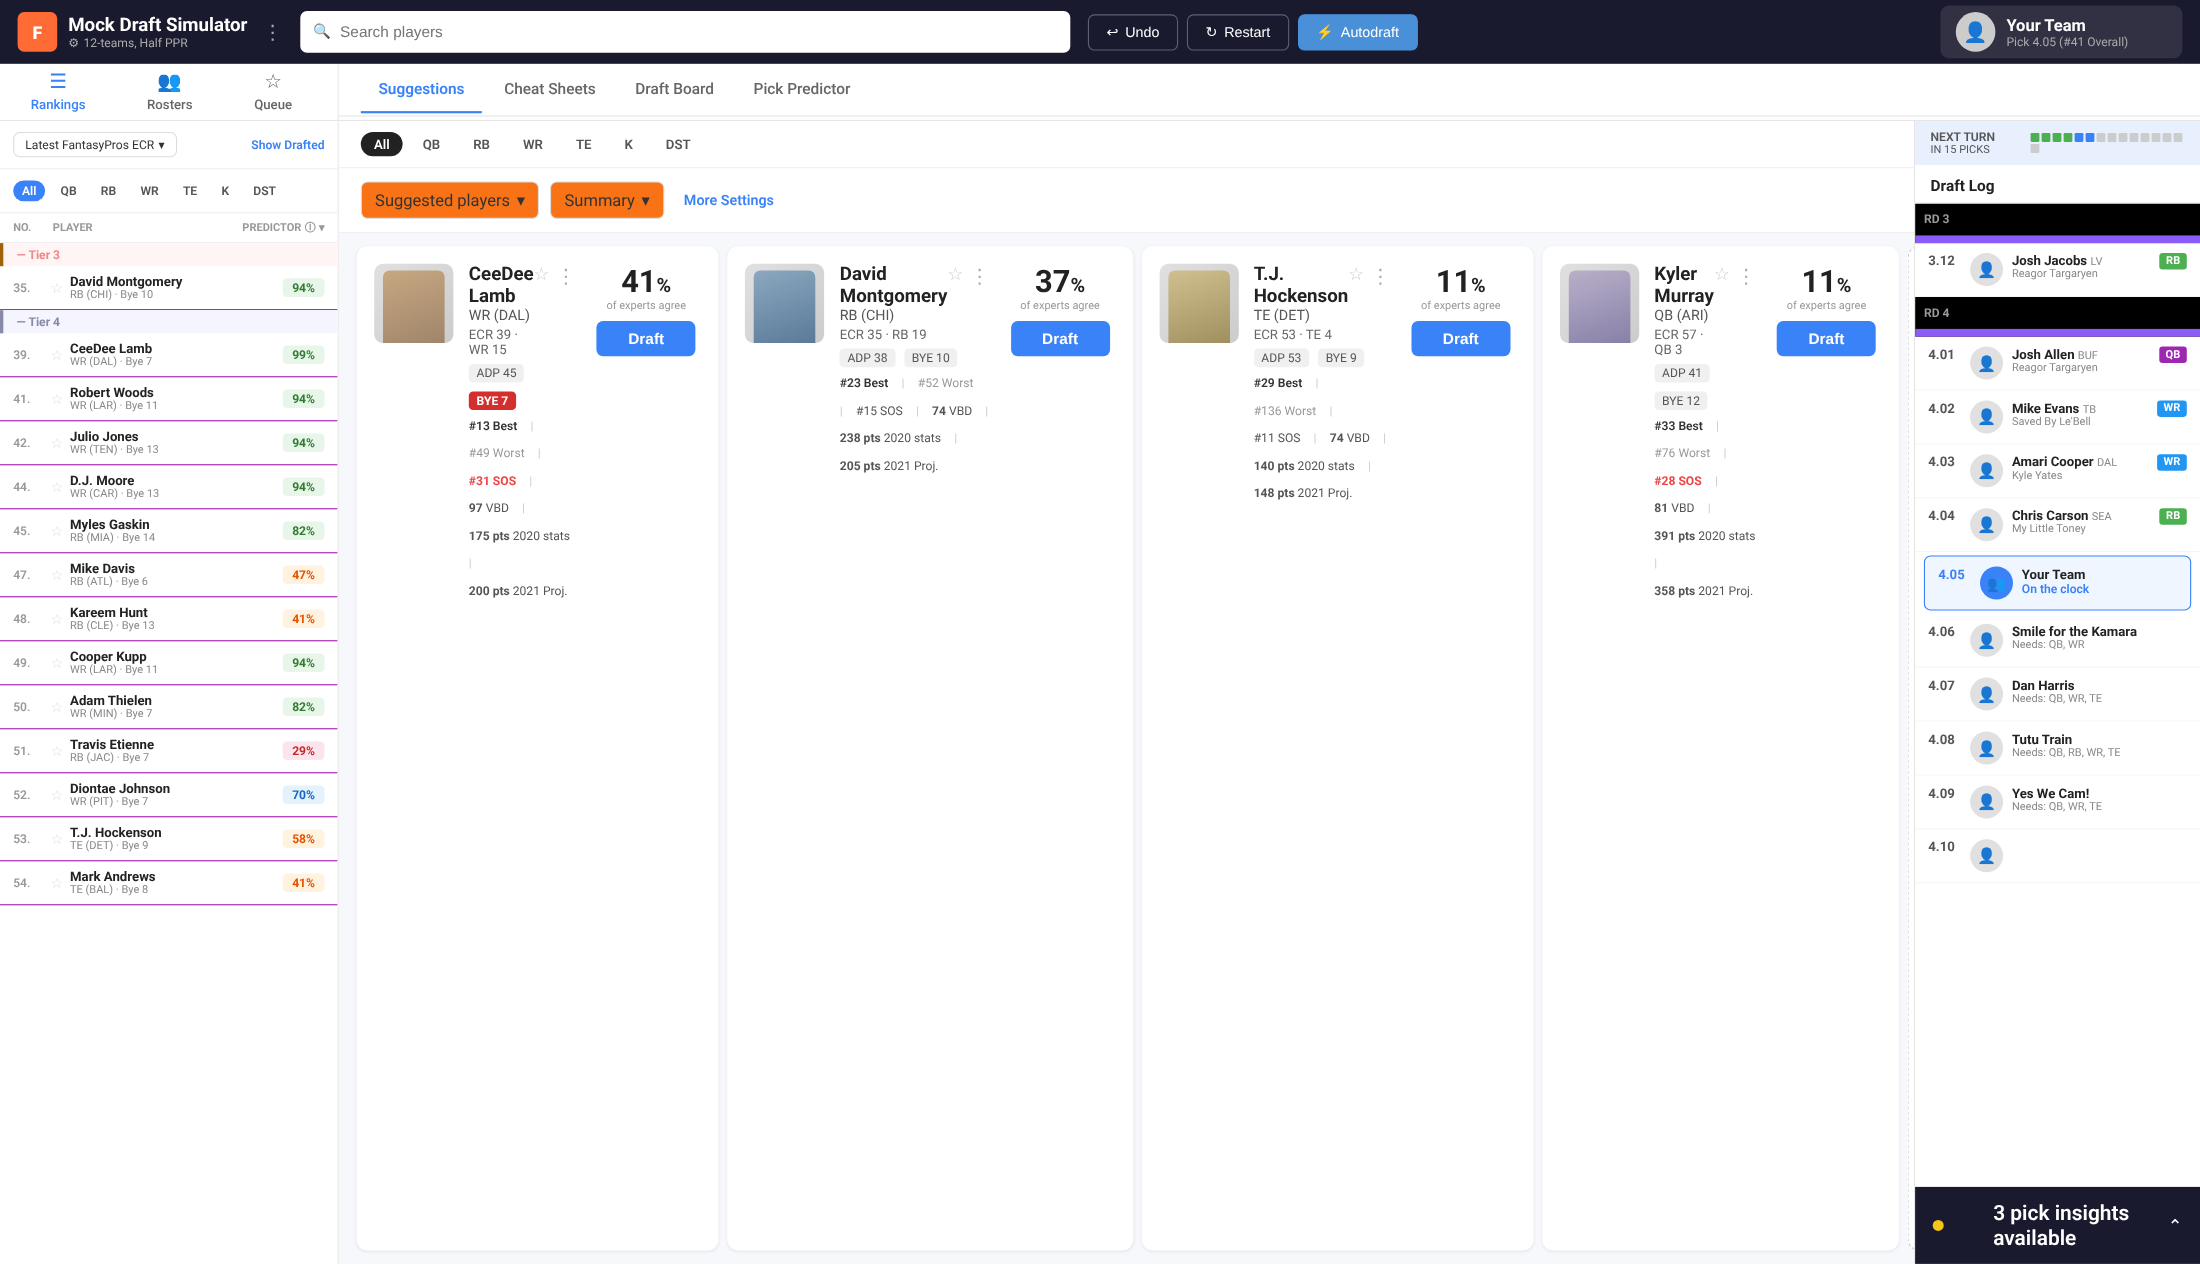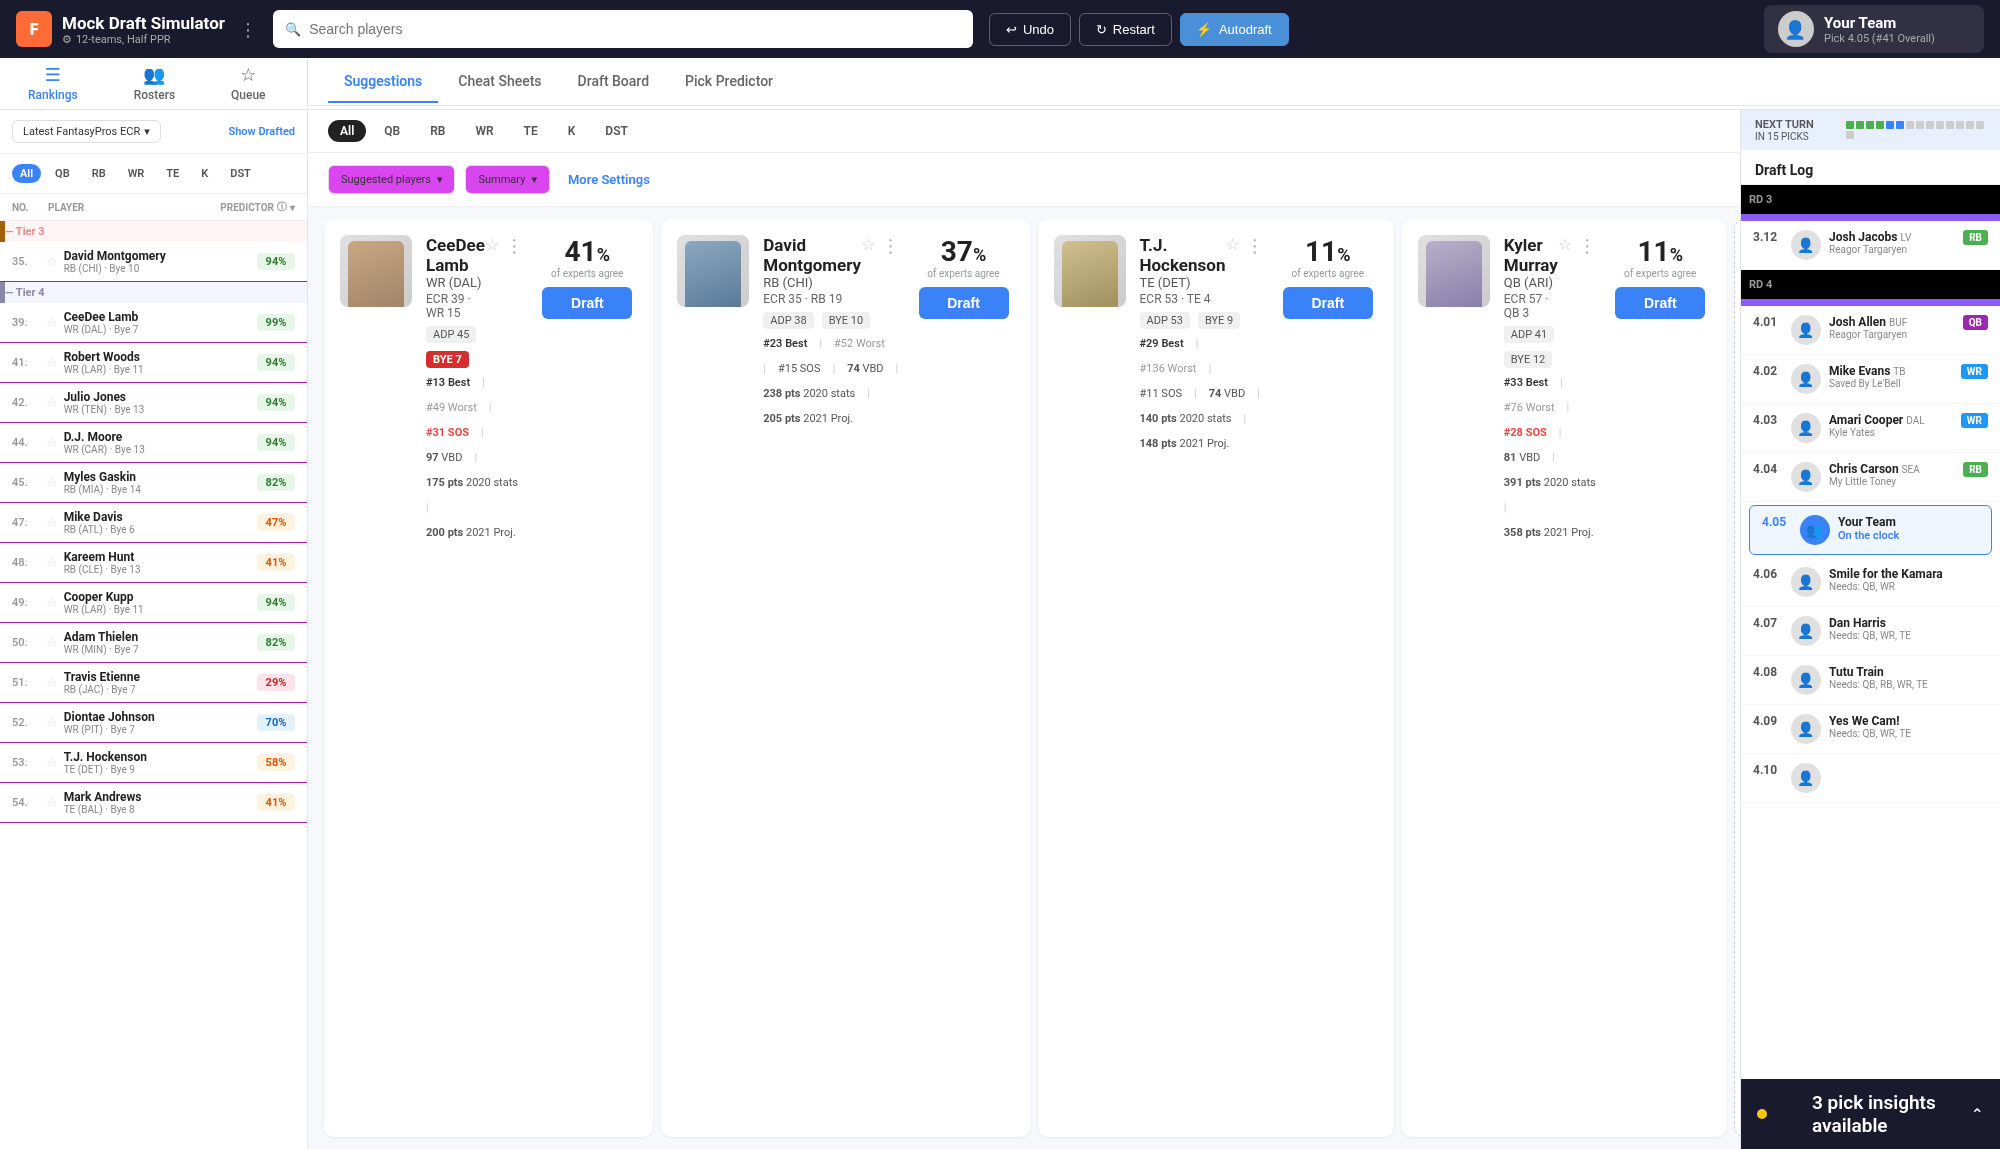--- a/index.html
+++ b/index.html
@@ -40,21 +40,21 @@
     .filter-row { display: flex; align-items: center; gap: 6px; padding: 10px 12px; border-bottom: 1px solid #eee; flex-wrap: wrap; }
     .filter-tag { padding: 3px 8px; border-radius: 12px; font-size: 11px; font-weight: 600; cursor: pointer; color: #555; }
     .filter-tag.active { background: #3a82f7; color: white; }
     .dropdown-filter { display: flex; align-items: center; gap: 4px; padding: 4px 10px; border: 1px solid #ddd; border-radius: 6px; font-size: 11px; color: #333; cursor: pointer; }
     .show-drafted { color: #3a82f7; font-size: 11px; font-weight: 600; cursor: pointer; margin-left: auto; }
     .player-list-header { display: flex; align-items: center; padding: 6px 12px; border-bottom: 1px solid #eee; font-size: 10px; font-weight: 700; color: #999; text-transform: uppercase; justify-content: space-between; }
     .player-list-header .no { width: 36px; }
     .player-list-header .player { flex: 1; }
     .player-list-header .predictor { display: flex; align-items: center; gap: 3px; margin-left: auto; }
     .player-list { overflow-y: auto; flex: 1; }
-    .tier-label { padding: 4px 0; font-size: 11px; font-weight: 700; color: #e88; background: #fff5f5; border-left: 5px solid #a16207; }
+    .tier-label { padding: 4px 12px; font-size: 11px; font-weight: 700; color: #e88; background: #fff5f5; border-left: 3px solid #a16207; }
     .tier-label.tier4 { color: #88a; background: #f5f5ff; border-left-color: #88a; }
     .player-row { display: flex; align-items: center; padding: 7px 12px; border-bottom: 1px solid #a21caf; cursor: pointer; gap: 6px; }
     .player-row .no { width: 28px; font-size: 11px; color: #999; font-weight: 600; }
     .star-icon { font-size: 13px; color: #ddd; cursor: pointer; }
     .player-info { flex: 1; }
     .player-name { font-size: 12px; font-weight: 700; color: #222; }
     .player-detail { font-size: 10px; color: #888; }
     .pct-badge { padding: 2px 6px; border-radius: 4px; font-size: 11px; font-weight: 700; min-width: 38px; text-align: center; }
     .pct-high { background: #e8f5e9; color: #2e7d32; }
     .pct-med { background: #fff3e0; color: #e65100; }
@@ -63,21 +63,21 @@
 
     
     .center-panel { flex: 1; display: flex; flex-direction: column; overflow: hidden; background: #f7f8fc; }
     .tabs-bar { display: flex; align-items: center; background: white; border-bottom: 1px solid #e5e5e5; padding: 0 20px; height: 48px; gap: 4px; }
     .tab { padding: 12px 16px; font-size: 14px; font-weight: 500; color: #666; cursor: pointer; border-bottom: 2px solid transparent; white-space: nowrap; }
     .tab.active { color: #3a82f7; border-bottom-color: #3a82f7; font-weight: 600; }
     .pos-filter-bar { display: flex; align-items: center; background: white; padding: 10px 20px; border-bottom: 1px solid #eee; gap: 6px; }
     .pos-tag { padding: 4px 12px; border-radius: 12px; font-size: 12px; font-weight: 600; cursor: pointer; color: #555; }
     .pos-tag.active { background: #222; color: white; }
     .controls-row { display: flex; align-items: center; padding: 12px 20px; gap: 10px; background: white; border-bottom: 1px solid #eee; }
-    .dropdown-ctrl { display: flex; align-items: center; gap: 6px; padding: 7px 12px; border: 1px solid #ddd; border-radius: 6px; font-size: 11px; color: #333; cursor: pointer; background: #d946ef; }
+    .dropdown-ctrl { display: flex; align-items: center; gap: 6px; padding: 7px 12px; border: 1px solid #ddd; border-radius: 6px; font-size: 15px; color: #333; cursor: pointer; background: #f97316; }
     .more-settings { color: #3a82f7; font-size: 13px; font-weight: 600; cursor: pointer; margin-left: 8px; }
     .player-cards { overflow-y: auto; flex: 1; padding: 12px 16px; display: flex; flex-direction: row; gap: 8px; }
     .player-card { background: white; border-radius: 10px; padding: 16px; display: flex; align-items: flex-start; gap: 14px; box-shadow: 0 1px 3px rgba(0,0,0,0.07); }
     .player-photo { width: 72px; height: 72px; border-radius: 8px; background: linear-gradient(135deg, #e0e0e0, #ccc); overflow: hidden; display: flex; align-items: flex-end; justify-content: center; flex-shrink: 0; }
     .player-photo-inner { width: 56px; height: 66px; background: linear-gradient(135deg, #b0b8c8, #8090a8); border-radius: 6px 6px 0 0; }
     .card-info { flex: 1; }
     .card-name { font-size: 17px; font-weight: 700; color: #222; }
     .card-pos { font-size: 13px; color: #555; }
     .card-meta { display: flex; align-items: center; gap: 8px; margin-top: 6px; flex-wrap: wrap; }
     .adp-tag { background: #f0f0f0; border-radius: 4px; padding: 2px 7px; font-size: 11px; color: #555; }

